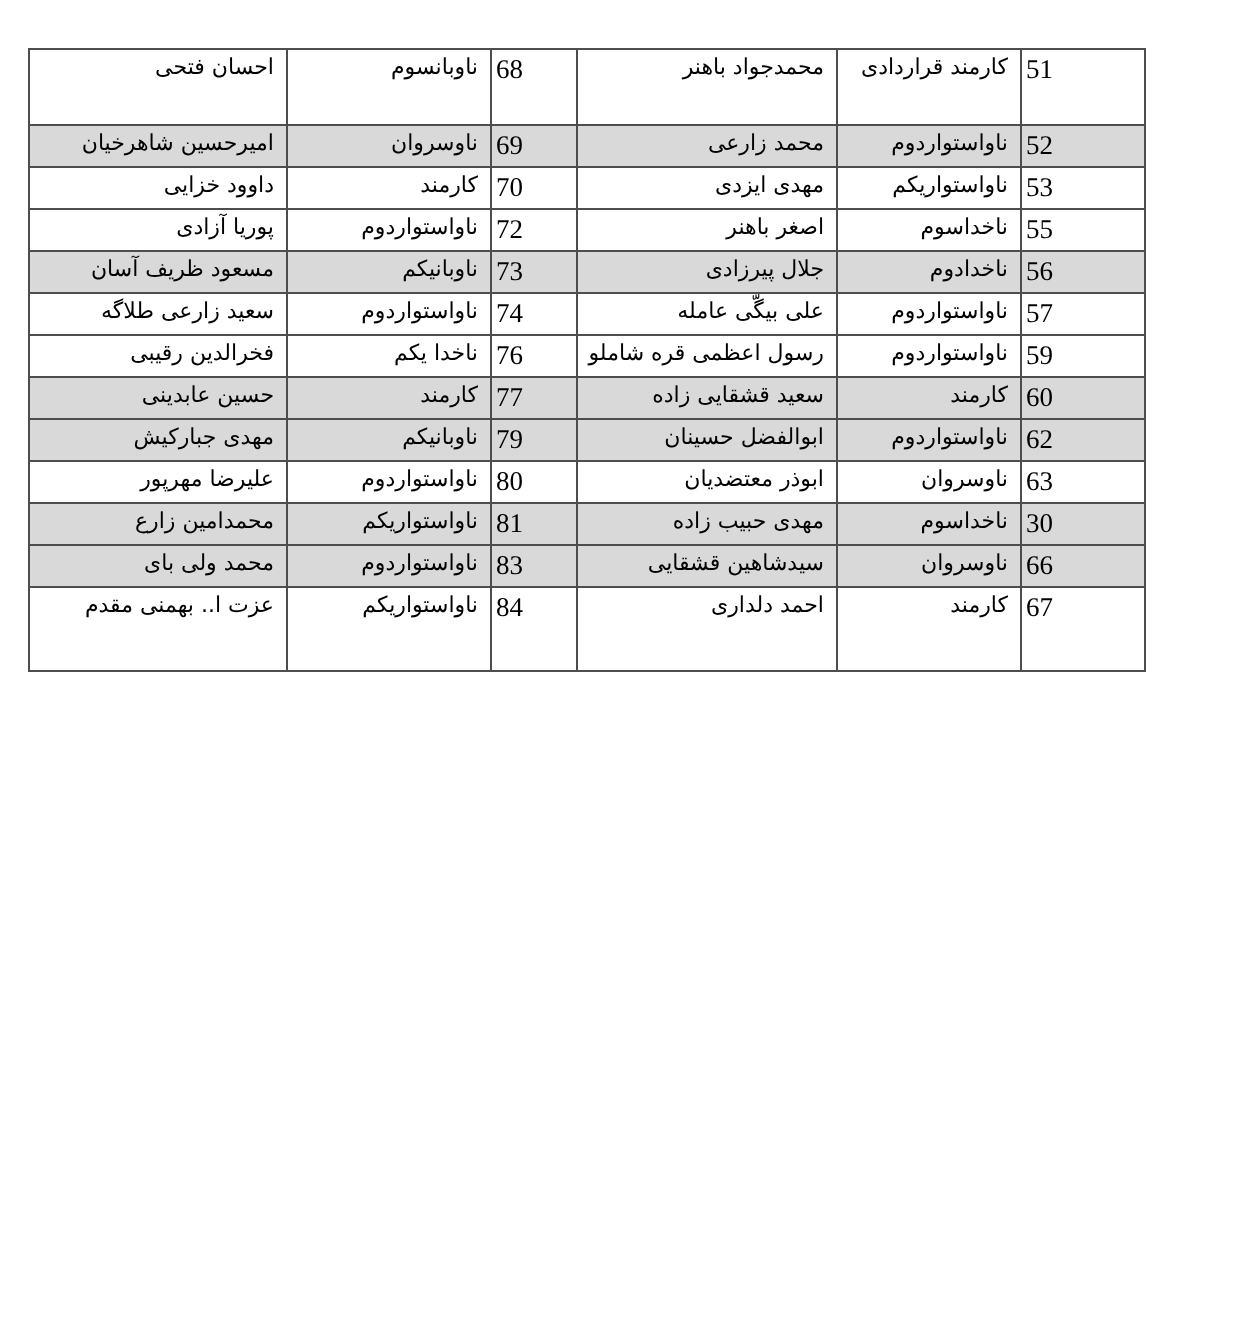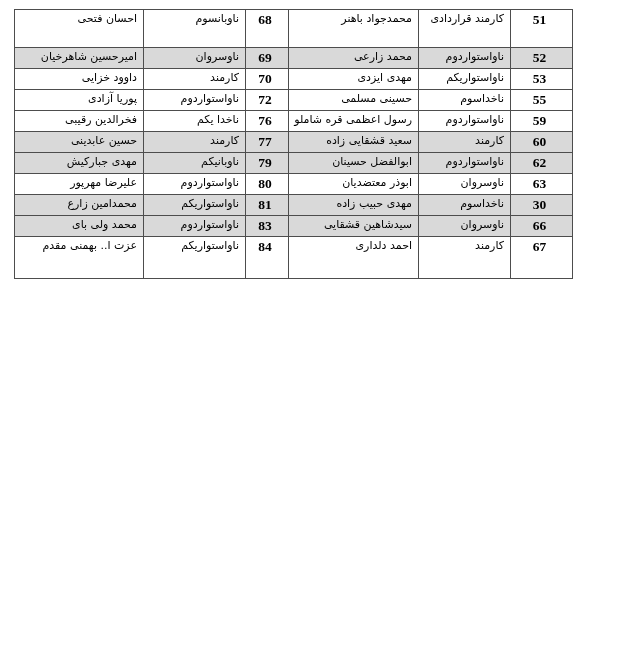--- a/index.html
+++ b/index.html
@@ -11,21 +11,21 @@
   .page {
     position: relative;
     width: 625px;
     height: 662px;
     background: #ffffff;
     overflow: hidden;
   }
   table.roster {
     position: absolute;
     left: 14px;
-    top: 9px;
+    top: 24px;
     width: 558px;
     border-collapse: collapse;
     table-layout: fixed;
   }
   table.roster td {
     border: 1px solid #4d4d4d;
     vertical-align: top;
     padding: 2px 6px 2px 2px;
     color: #000000;
     overflow: hidden;
@@ -36,23 +36,23 @@
   tr.row.shaded td { background: #d9d9d9; }
   td.fa {
     direction: rtl;
     text-align: right;
     font-family: "DejaVu Sans", sans-serif;
     font-size: 11px;
     line-height: 14px;
   }
   td.num {
     direction: ltr;
-    text-align: center;
+    text-align: left;
     font-family: "Liberation Serif", serif;
-    font-weight: bold;
+    font-weight: normal;
     font-size: 13.5px;
     line-height: 16px;
     padding-right: 7px;
   }
 </style>
 </head>
 <body>
 
 <div class="page">
   <table class="roster">
@@ -86,23 +86,39 @@
           <td class="fa">کارمند</td>
           <td class="num">70</td>
           <td class="fa">مهدی ایزدی</td>
           <td class="fa">ناواستواریکم</td>
           <td class="num">53</td>
         </tr>
         <tr class="row">
           <td class="fa">پوریا آزادی</td>
           <td class="fa">ناواستواردوم</td>
           <td class="num">72</td>
-          <td class="fa">حسینی مسلمی</td>
+          <td class="fa">اصغر باهنر</td>
           <td class="fa">ناخداسوم</td>
           <td class="num">55</td>
+        </tr>
+        <tr class="row shaded">
+          <td class="fa">مسعود ظریف آسان</td>
+          <td class="fa">ناوبانیکم</td>
+          <td class="num">73</td>
+          <td class="fa">جلال پیرزادی</td>
+          <td class="fa">ناخدادوم</td>
+          <td class="num">56</td>
+        </tr>
+        <tr class="row">
+          <td class="fa">سعید زارعی طلاگه</td>
+          <td class="fa">ناواستواردوم</td>
+          <td class="num">74</td>
+          <td class="fa">علی بیگّی عامله</td>
+          <td class="fa">ناواستواردوم</td>
+          <td class="num">57</td>
         </tr>
         <tr class="row">
           <td class="fa">فخرالدین رقیبی</td>
           <td class="fa">ناخدا یکم</td>
           <td class="num">76</td>
           <td class="fa">رسول اعظمی قره شاملو</td>
           <td class="fa">ناواستواردوم</td>
           <td class="num">59</td>
         </tr>
         <tr class="row shaded">

